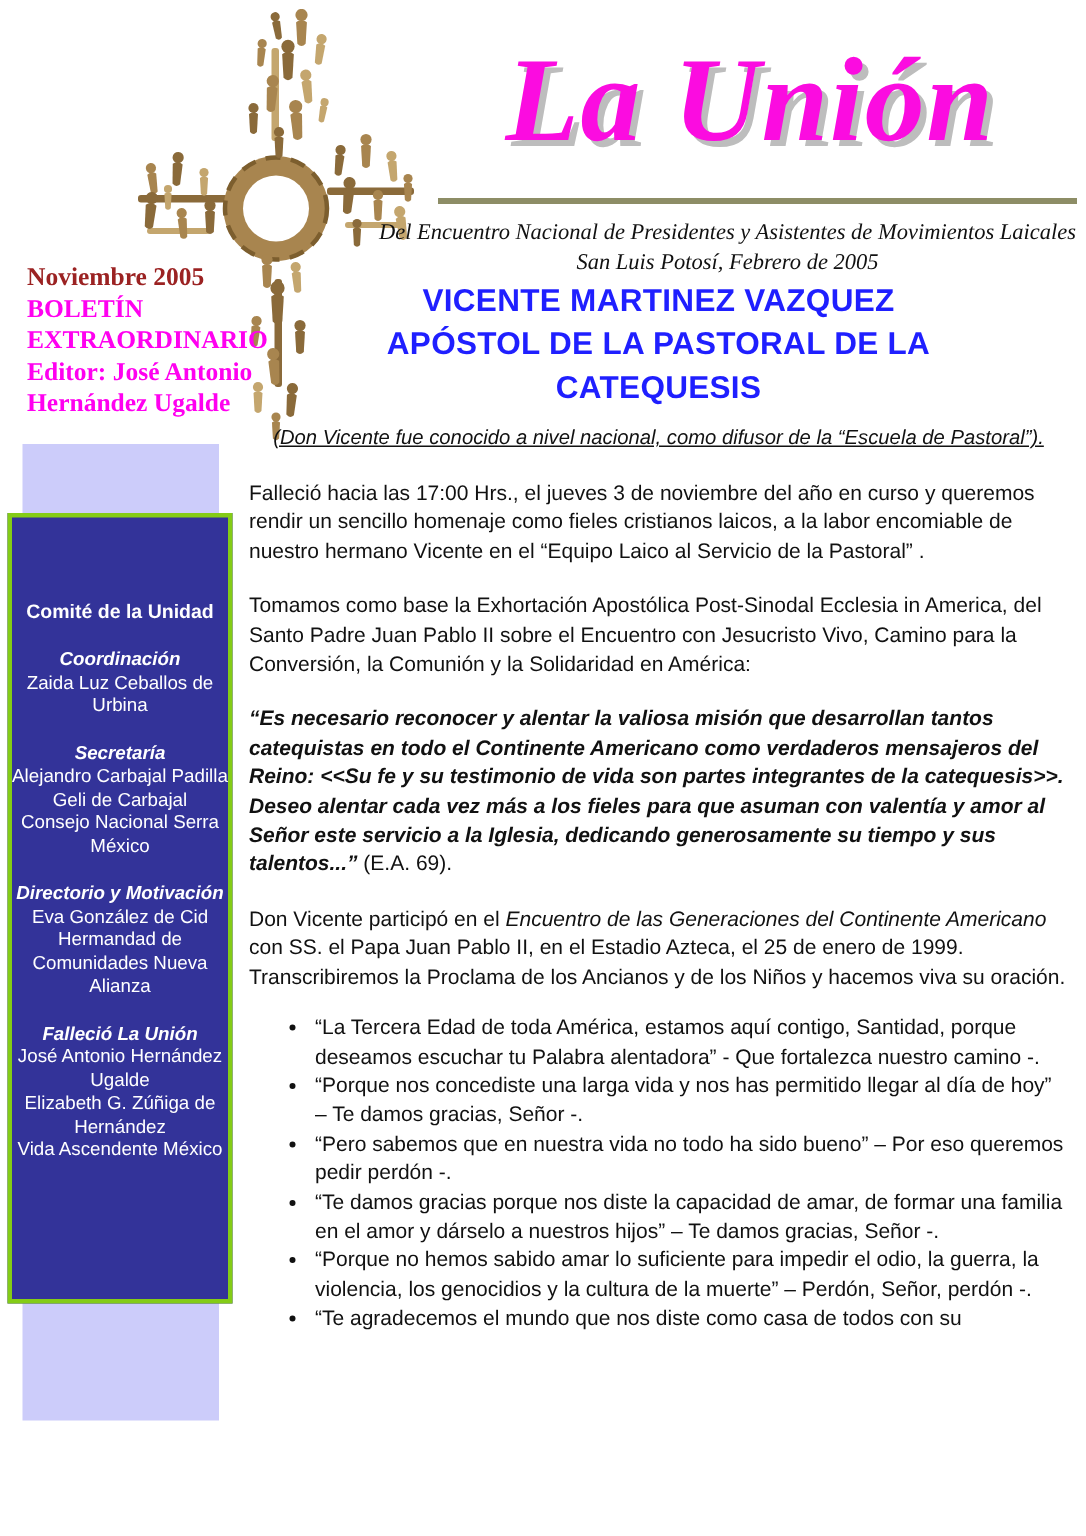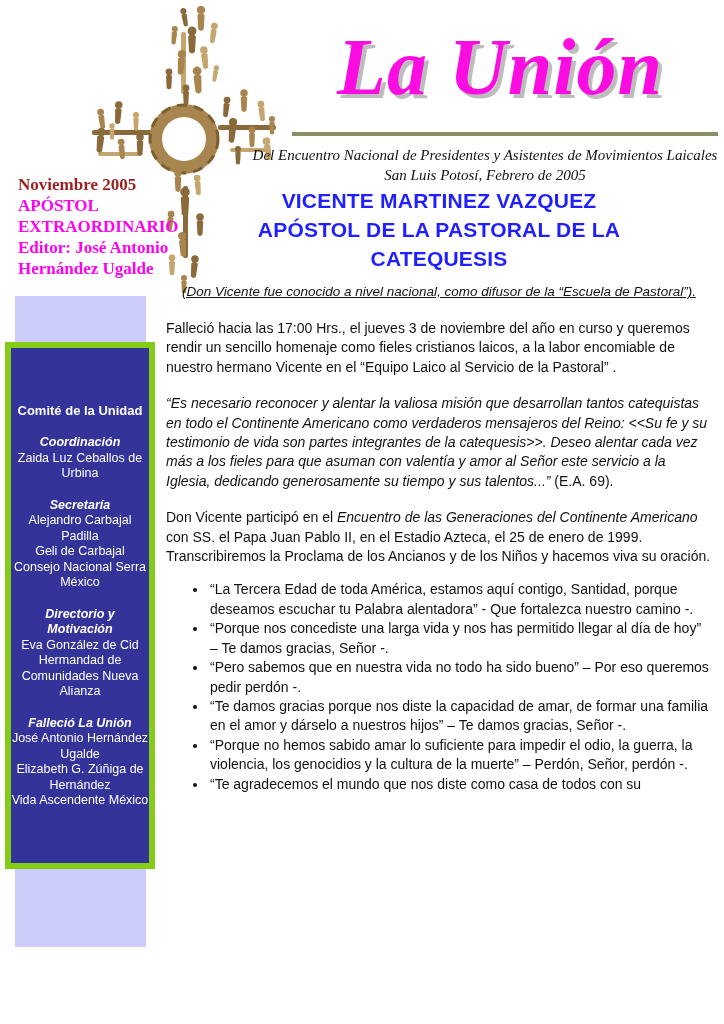--- a/index.html
+++ b/index.html
@@ -30,39 +30,39 @@
     position:absolute;left:18px;top:174px;width:156px;
     font-family:"Liberation Serif",serif;font-weight:bold;
     font-size:17px;line-height:21px;
   }
   .issue-date{color:#9b2222;}
   .issue-bulletin,.issue-editor{color:#ff00f0;}
   
   .lavender-col{position:absolute;left:15px;top:296px;width:131px;height:651px;background:#ccccfa;}
   .committee-panel{
     position:absolute;left:5px;top:342px;width:150px;height:527px;
-    box-sizing:border-box;background:#333399;border:6px solid #84cc16;
+    box-sizing:border-box;background:#333399;border:3px solid #84cc16;
     color:#ffffff;text-align:center;
     font-size:12.5px;line-height:15.5px;
     padding-top:55px;
   }
   .panel-title{font-weight:bold;font-size:13px;line-height:16px;}
   .sec{margin-top:16px;}
   .sec-h{font-weight:bold;font-style:italic;}
   
   .content{position:absolute;left:166px;top:186px;width:546px;}
   .headline{
     font-weight:bold;font-size:21px;line-height:29px;text-align:center;
     color:#1f1fff;letter-spacing:0.2px;
   }
   .subnote{
     margin-top:9px;font-style:italic;font-size:13.5px;line-height:20px;text-align:center;text-decoration:underline;
   }
   .body-p{margin:17px 0 0 0;font-size:14px;line-height:19.4px;}
-  .run-bi{font-weight:normal;font-style:italic;}
+  .run-bi{font-weight:bold;font-style:italic;}
   .run-i{font-style:italic;}
   ul.bullets{margin:14px 0 0 0;padding:0 0 0 42px;list-style:disc;}
   ul.bullets li{font-size:14px;line-height:19.4px;padding-left:2px;}
 </style>
 </head>
 <body>
 
 <div class="page">
 
   <svg class="cross-art" viewBox="0 0 194 290" aria-hidden="true">
@@ -126,21 +126,21 @@
 
   <div class="masthead-title">La Unión</div>
   <div class="masthead-rule"></div>
   <div class="taglines">
     <div>Del Encuentro Nacional de Presidentes y Asistentes de Movimientos Laicales</div>
     <div>San Luis Potosí, Febrero de 2005</div>
   </div>
 
   <div class="issue-block">
     <div class="issue-date">Noviembre 2005</div>
-    <div class="issue-bulletin">APÓSTOL EXTRAORDINARIO</div>
+    <div class="issue-bulletin">BOLETÍN EXTRAORDINARIO</div>
     <div class="issue-editor">Editor:  José Antonio Hernández Ugalde</div>
   </div>
 
   <div class="lavender-col"></div>
   <div class="committee-panel">
     <div class="panel-title">Comité de la Unidad</div>
     <div>
         <div class="sec">
           <div class="sec-h">Coordinación</div>
           <div class="sec-line">Zaida Luz Ceballos de Urbina</div>
@@ -167,20 +167,21 @@
 
   <div class="content">
     <div class="headline">
         <div>VICENTE MARTINEZ VAZQUEZ</div>
         <div>APÓSTOL DE LA PASTORAL DE LA</div>
         <div>CATEQUESIS</div>
       </div>
     <div class="subnote">(Don Vicente fue conocido a nivel nacional, como difusor de la “Escuela de Pastoral”).</div>
     <div>
         <p class="body-p"><span>Falleció hacia las 17:00 Hrs., el jueves 3 de noviembre del año en curso y queremos rendir un sencillo homenaje como fieles cristianos laicos, a la labor encomiable de nuestro hermano Vicente en el “Equipo Laico al Servicio de la Pastoral” .</span></p>
+        <p class="body-p"><span>Tomamos como base la Exhortación Apostólica Post-Sinodal Ecclesia in America, del Santo Padre Juan Pablo II sobre el Encuentro con Jesucristo Vivo, Camino para la Conversión, la Comunión y la Solidaridad en América:</span></p>
         <p class="body-p"><span class="run-bi">“Es necesario reconocer y alentar la valiosa misión que desarrollan tantos catequistas en todo el Continente Americano como verdaderos mensajeros del Reino: &lt;&lt;Su fe y su testimonio de vida son partes integrantes de la catequesis&gt;&gt;. Deseo alentar cada vez más a los fieles para que asuman con valentía y amor al Señor este servicio a la Iglesia, dedicando generosamente su tiempo y sus talentos...”</span><span>  (E.A. 69).</span></p>
         <p class="body-p"><span>Don Vicente participó en el </span><span class="run-i">Encuentro de las Generaciones del Continente Americano</span><span> con SS. el Papa Juan Pablo II, en el Estadio Azteca, el 25 de enero de 1999. Transcribiremos la Proclama de los Ancianos y de los Niños y hacemos viva su oración.</span></p>
       </div>
     <ul class="bullets">
         <li>“La Tercera Edad de toda América, estamos aquí contigo, Santidad, porque deseamos escuchar tu Palabra alentadora”  - Que fortalezca nuestro camino -.</li>
         <li>“Porque nos concediste una larga vida y nos has permitido llegar al día de hoy” – Te damos gracias, Señor -.</li>
         <li>“Pero sabemos que en nuestra vida no todo ha sido bueno” – Por eso queremos pedir perdón -.</li>
         <li>“Te damos gracias porque nos diste la capacidad de amar, de formar una familia en el amor y dárselo a nuestros hijos” – Te damos gracias, Señor -.</li>
         <li>“Porque no hemos sabido amar lo suficiente para impedir el odio, la guerra, la violencia, los genocidios y la cultura de la muerte” – Perdón, Señor, perdón -.</li>
         <li>“Te agradecemos el mundo que nos diste como casa de todos con su</li>

